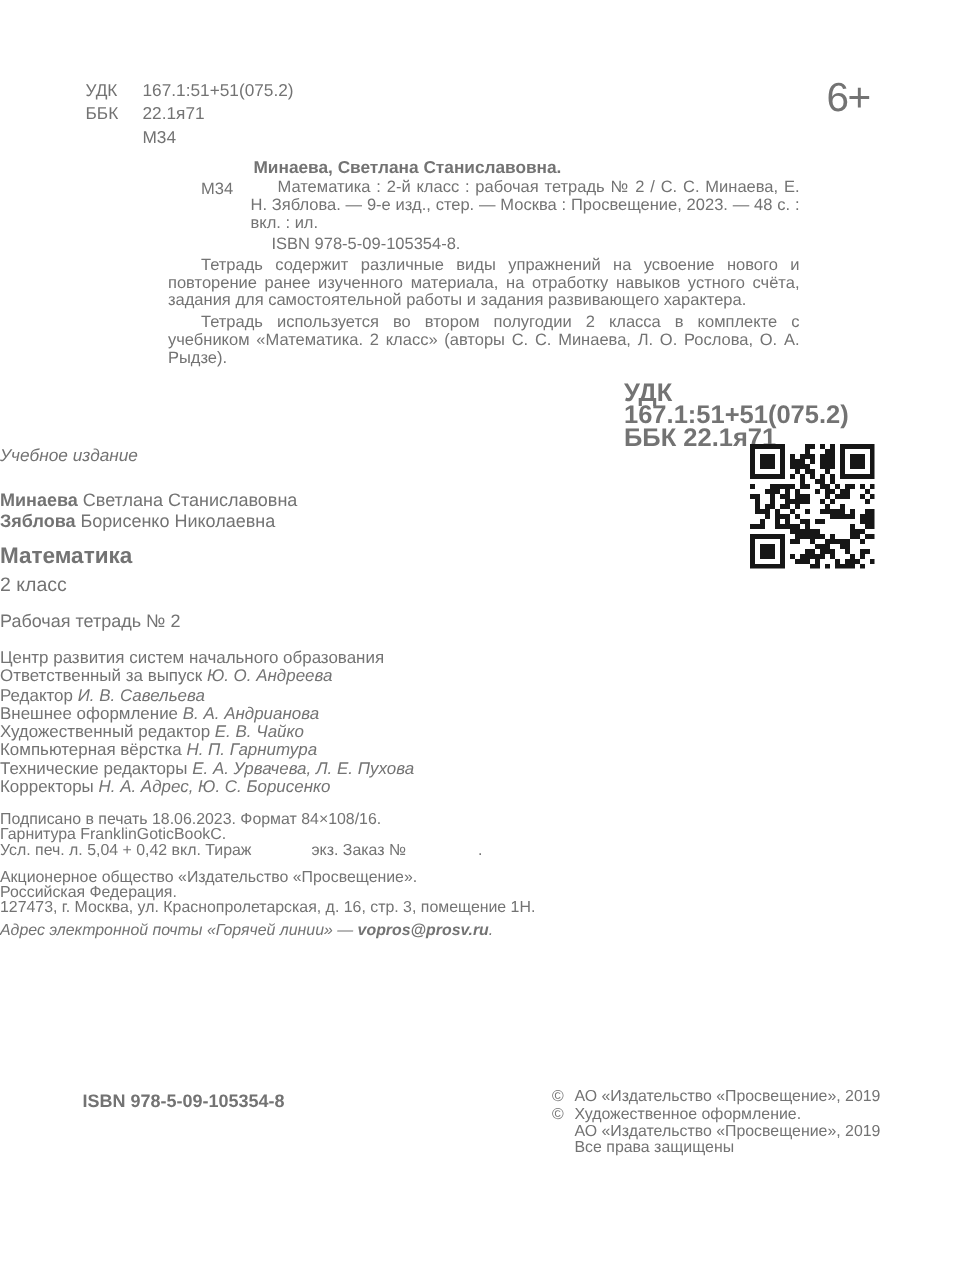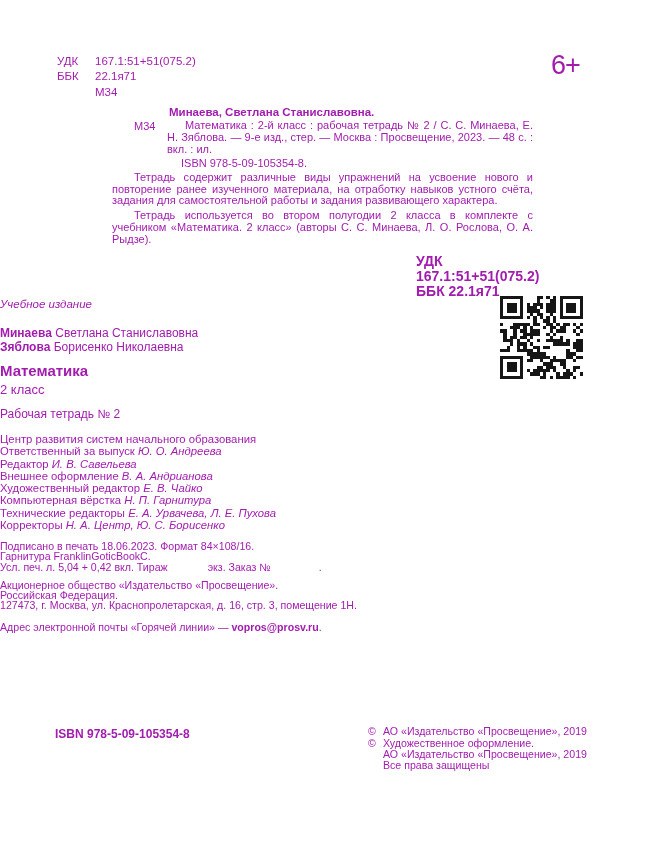--- a/index.html
+++ b/index.html
@@ -1,57 +1,57 @@
 <!DOCTYPE html>
 <html lang="ru"><head>
 <meta charset="utf-8">
 <style>
   html,body{margin:0;padding:0;background:#e8e8e8;}
   .page{
     position:relative;
     width:650px;height:848px;
     background:#ffffff;
-    color:#a21caf;
+    color:#737373;
     font-family:"Liberation Sans", sans-serif;
     overflow:hidden;
     margin:0 auto;
   }
   
   .top-codes{position:absolute;left:57px;top:54px;font-size:11.5px;line-height:15.4px;}
   .code-row{display:grid;grid-template-columns:38px auto;}
   
   .age-badge{position:absolute;left:551px;top:50px;font-size:27px;letter-spacing:-1px;}
   
   .biblio{position:absolute;left:112px;top:106px;width:421px;font-size:11px;line-height:12px;}
   .biblio p{margin:0;}
   .biblio-heading{font-weight:bold;font-size:11.5px;margin-left:57px !important;}
   .margin-code{position:absolute;left:22px;top:14px;}
   .biblio-desc{margin:1px 0 0 55px !important;width:366px;text-indent:18px;text-align:justify;}
   .biblio-isbn{margin:2px 0 0 69px !important;}
   .annotation{margin-top:3px !important;text-indent:22px;text-align:justify;line-height:11.7px;}
-  .codes-right{margin:9px 0 0 304px;font-weight:bold;font-size:14px;line-height:15px;}
+  .codes-right{margin:9px 0 0 304px;font-weight:bold;font-size:17px;line-height:15px;}
   
   .qr{position:absolute;left:500px;top:296px;width:83px;height:83px;}
   .qr svg{width:100%;height:100%;shape-rendering:crispEdges;}
   
   .centered{position:absolute;left:0;width:633px;text-align:left;}
   .edition{top:298px;font-size:11.5px;}
   .edition-type{font-style:italic;}
   .authors{margin-top:16px;font-size:12px;line-height:14px;}
   .author-line b{font-weight:bold;}
   .book-title{margin-top:8px;font-size:15px;font-weight:bold;}
   .grade{margin-top:3px;font-size:13px;}
   .subtitle{margin-top:10px;font-size:12px;}
   .credits{top:433px;font-size:11.3px;line-height:12.3px;}
   .credits-center{margin-bottom:0;}
   .credit-name{font-style:italic;}
   .imprint{top:541px;font-size:10.6px;line-height:10.3px;}
   .imprint div{line-height:10.3px;}
   .pub-block{margin-top:8px;}
-  .email-line{margin-top:11px;}
+  .email-line{margin-top:4px;font-style:italic;}
   .email{font-weight:bold;}
   .spacer-40{display:inline-block;width:40px;}
   .spacer-50{display:inline-block;width:48px;}
   
   .footer-isbn{position:absolute;left:55px;top:727px;font-weight:bold;font-size:12px;}
   .copyrights{position:absolute;left:368px;top:726px;font-size:10.6px;line-height:11px;}
   .copy-entry{display:grid;grid-template-columns:15px auto;margin-top:1px;}
   .copy-entry:first-child{margin-top:0;}
 </style>
 </head>
@@ -423,21 +423,21 @@
   </section>
 
   <section class="centered credits">
     <div class="credits-center">Центр развития систем начального образования</div>
     <div class="credit-line"><span>Ответственный за выпуск</span> <span class="credit-name">Ю. О. Андреева</span></div>
     <div class="credit-line"><span>Редактор</span> <span class="credit-name">И. В. Савельева</span></div>
     <div class="credit-line"><span>Внешнее оформление</span> <span class="credit-name">В. А. Андрианова</span></div>
     <div class="credit-line"><span>Художественный редактор</span> <span class="credit-name">Е. В. Чайко</span></div>
     <div class="credit-line"><span>Компьютерная вёрстка</span> <span class="credit-name">Н. П. Гарнитура</span></div>
     <div class="credit-line"><span>Технические редакторы</span> <span class="credit-name">Е. А. Урвачева, Л. Е. Пухова</span></div>
-    <div class="credit-line"><span>Корректоры</span> <span class="credit-name">Н. А. Центр, Ю. С. Борисенко</span></div>
+    <div class="credit-line"><span>Корректоры</span> <span class="credit-name">Н. А. Адрес, Ю. С. Борисенко</span></div>
   </section>
 
   <section class="centered imprint">
     <div>Подписано в печать 18.06.2023. Формат 84×108/16.</div>
     <div>Гарнитура FranklinGoticBookC.</div>
     <div><span>Усл. печ. л. 5,04 + 0,42 вкл. Тираж</span><span class="spacer-40"></span><span>экз. Заказ №</span><span class="spacer-50"></span><span>.</span></div>
     <div class="pub-block">
       <div>Акционерное общество «Издательство «Просвещение».</div>
       <div>Российская Федерация.</div>
       <div>127473, г. Москва, ул. Краснопролетарская, д. 16, стр. 3, помещение 1Н.</div>

